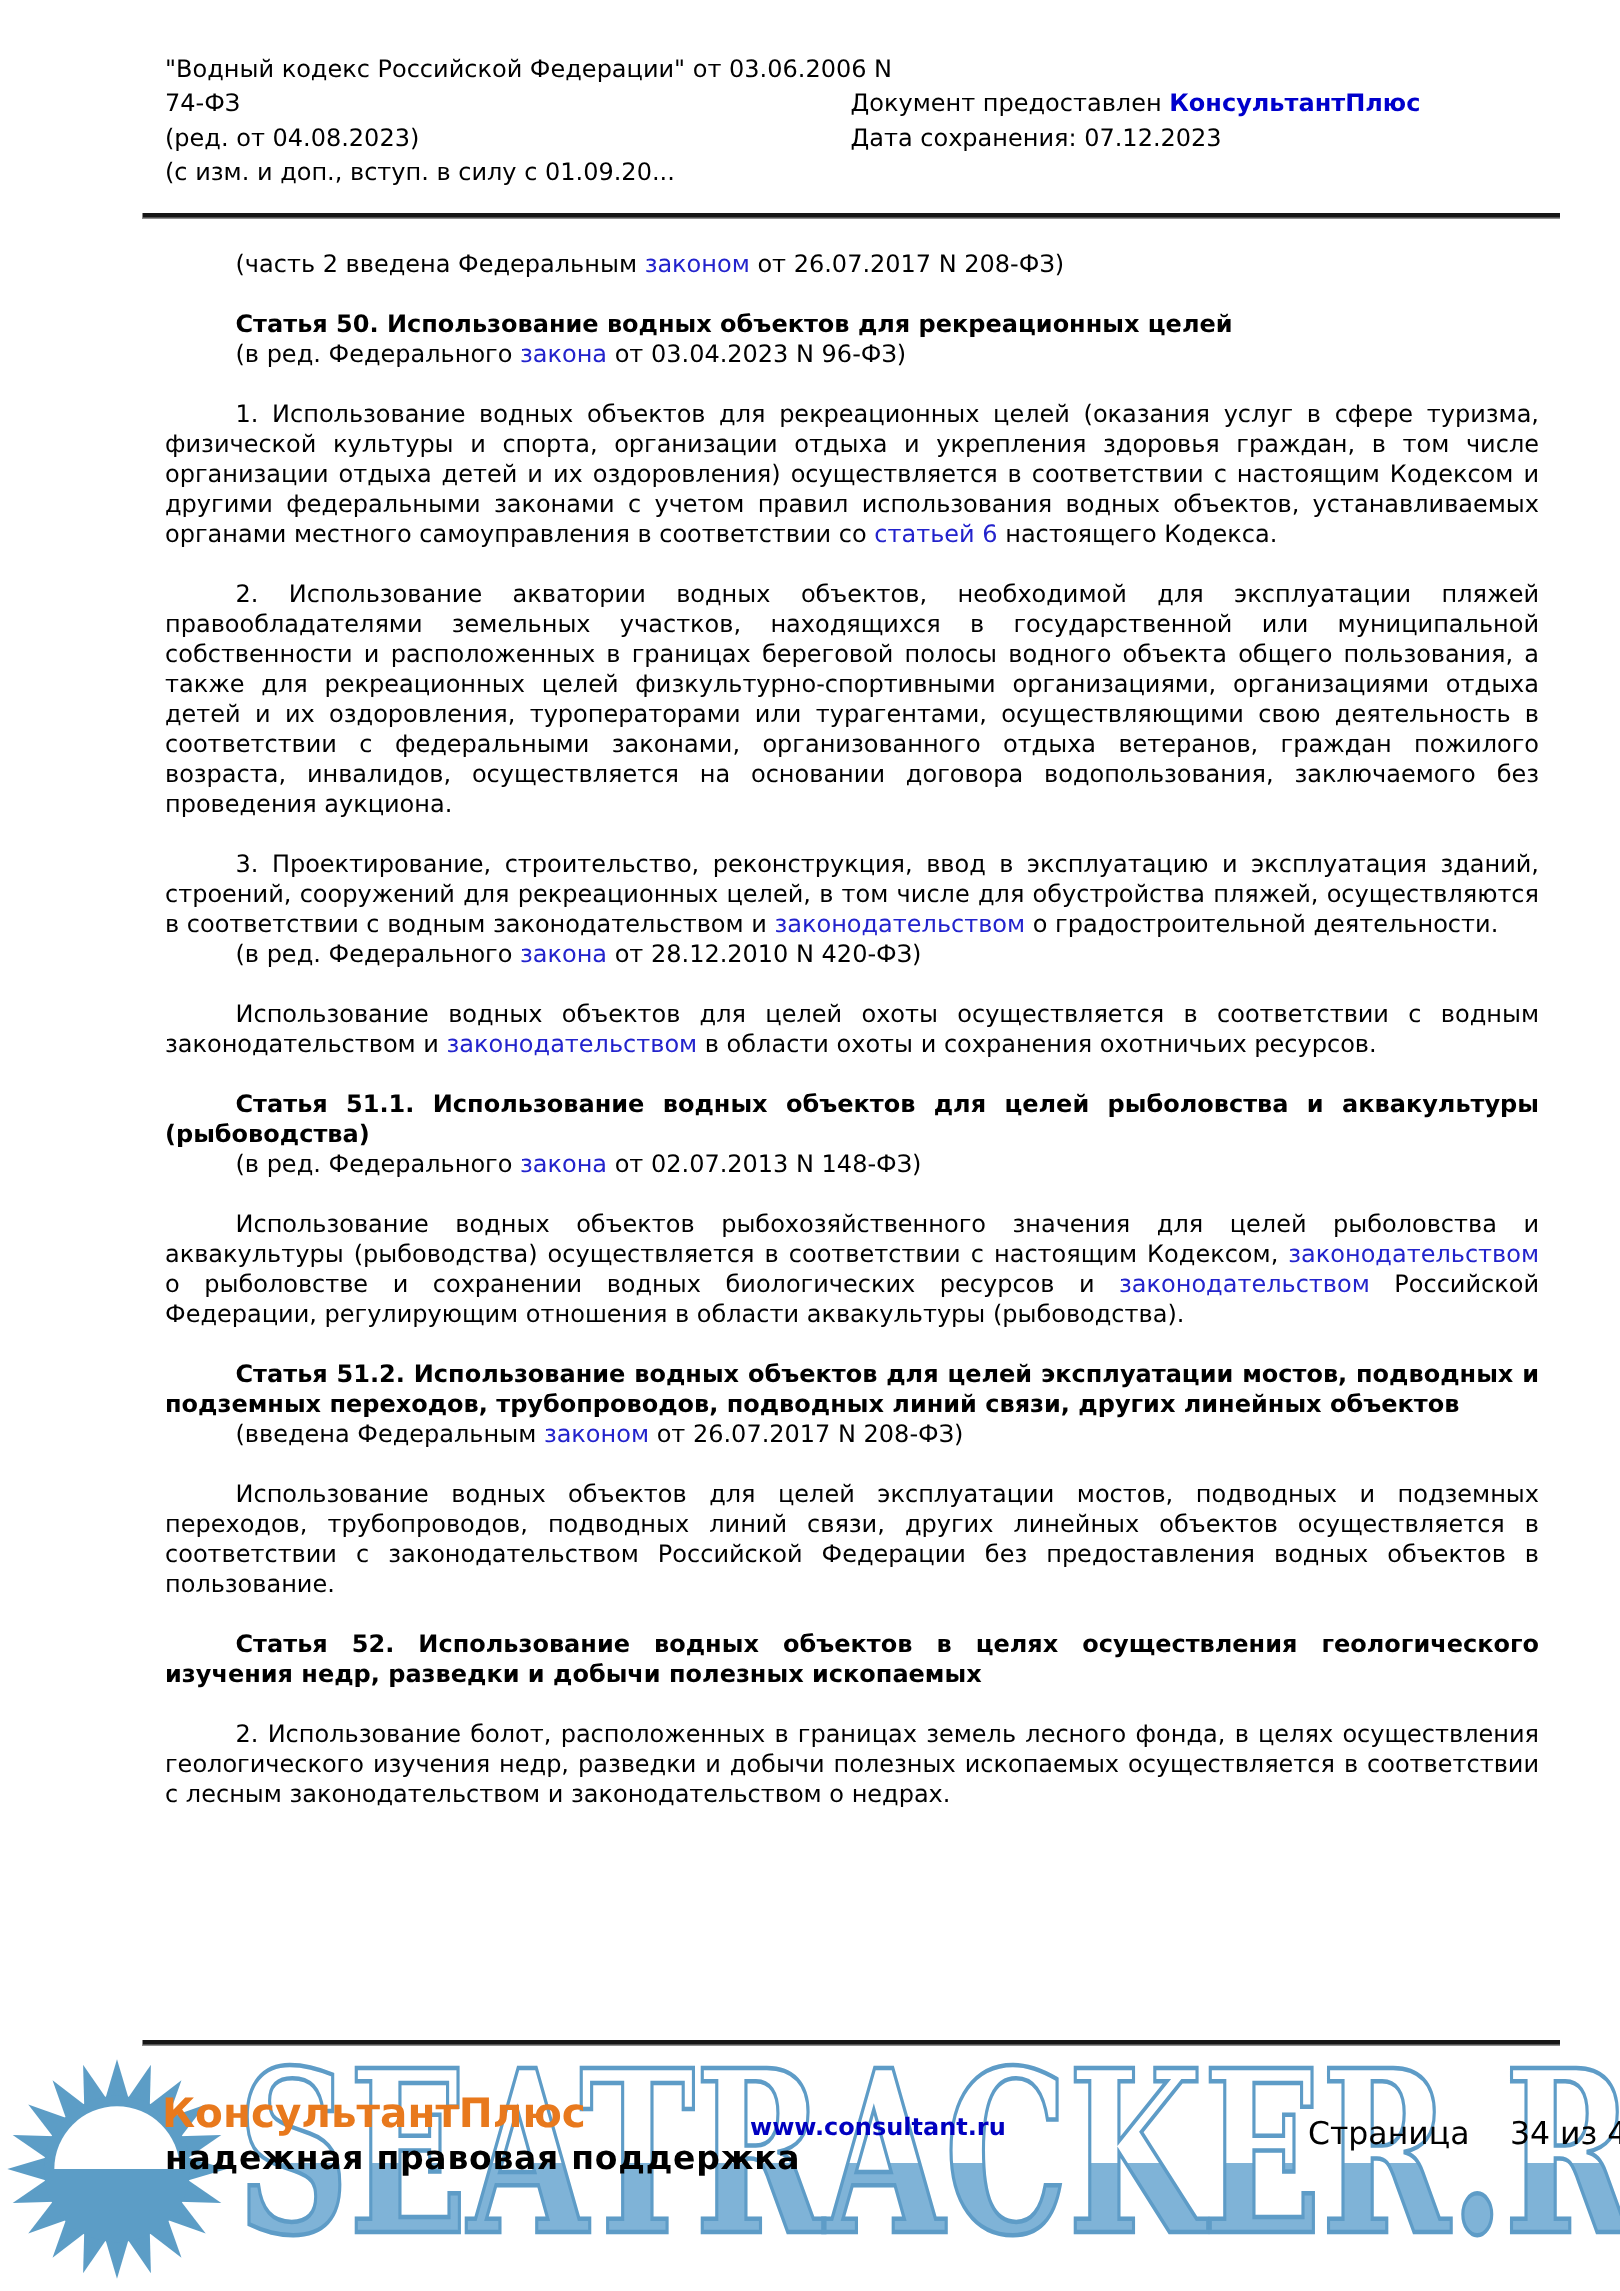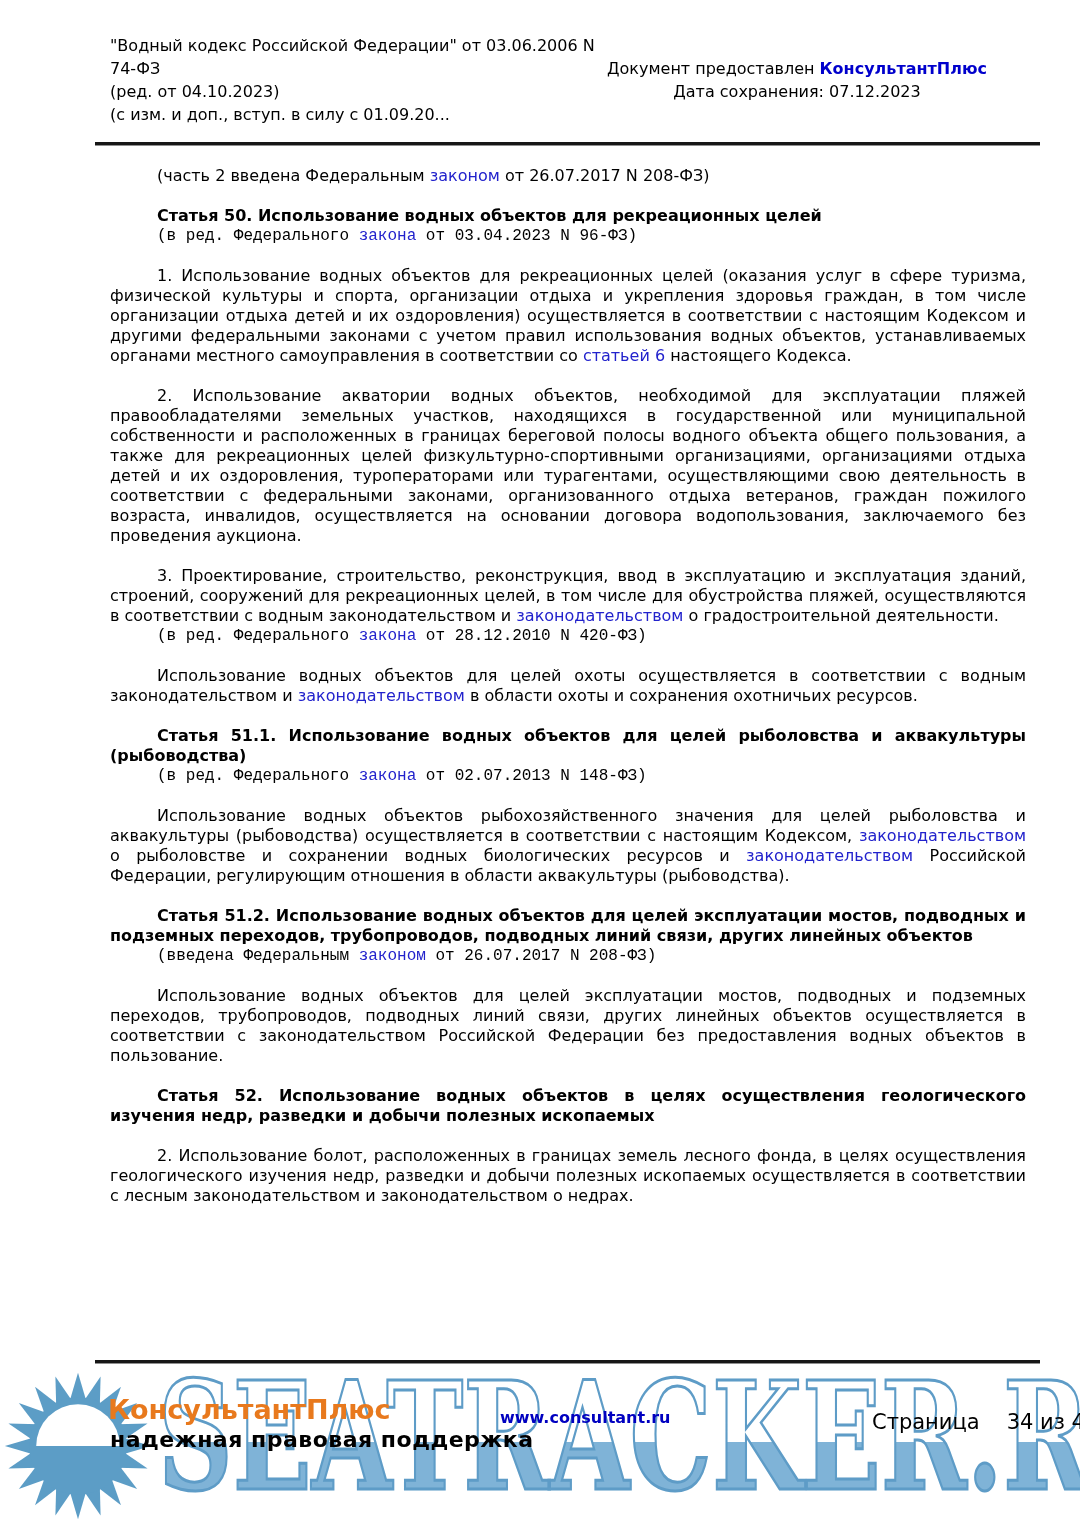--- a/index.html
+++ b/index.html
@@ -13,21 +13,21 @@
   }
   .page { position: absolute; inset: 0; }
 
   
   .hdr-left {
     position: absolute; left: 110px; top: 34px; width: 560px;
     font-size: 16px; line-height: 23px;
   }
   .hdr-right {
     position: absolute; right: 53px; top: 57px; width: 460px;
-    font-size: 16px; line-height: 23px; text-align: center;
+    font-size: 16px; line-height: 23px; text-align: left;
   }
   .provider { color: var(--provider_blue); font-weight: bold; cursor: pointer; }
 
   .rule {
     position: absolute; left: 95px; width: 945px; height: 3px;
     background: #161616; border-bottom: 1px solid #8f8f8f;
   }
   .rule-top { top: 142px; }
   .rule-bottom { top: 1360px; }
 
@@ -35,21 +35,21 @@
   main.doc {
     position: absolute; left: 110px; top: 166px; width: 916px;
     font-size: 16px; line-height: 20px;
   }
   .block {
     margin: 20px 0 0 0;
     text-indent: 47px;
     text-align: justify;
   }
   .block:first-child { margin-top: 0; }
-  .block.amendment { margin-top: 0; font-family: Liberation Mono, monospace; }
+  .block.amendment { margin-top: 0; }
   .block.heading { font-weight: bold; }
   .link { color: var(--link_blue); text-decoration: none; cursor: pointer; }
 
   
   .sun { position: absolute; left: 4px; top: 1372px; z-index: 1; }
   .brand {
     position: absolute; left: 108px; top: 1394px; z-index: 3;
     font-size: 27px; font-weight: bold; color: var(--brand_orange);
   }
   .tagline {
@@ -83,21 +83,21 @@
   .wm-bottom { color: var(--wm_fill); clip-path: inset(54% 0 0 0); }
 </style>
 </head>
 <body>
 
 <div class="page">
 
   <div class="hdr-left">
     <div>"Водный кодекс Российской Федерации" от 03.06.2006 N</div>
     <div>74-ФЗ</div>
-    <div>(ред. от 04.10.2023)</div>
+    <div>(ред. от 04.08.2023)</div>
     <div>(с изм. и доп., вступ. в силу с 01.09.20...</div>
   </div>
 
   <div class="hdr-right">
     <div><span>Документ предоставлен </span><span class="provider">КонсультантПлюс</span></div>
     <div>Дата сохранения: 07.12.2023</div>
   </div>
 
   <div class="rule rule-top"></div>
 

